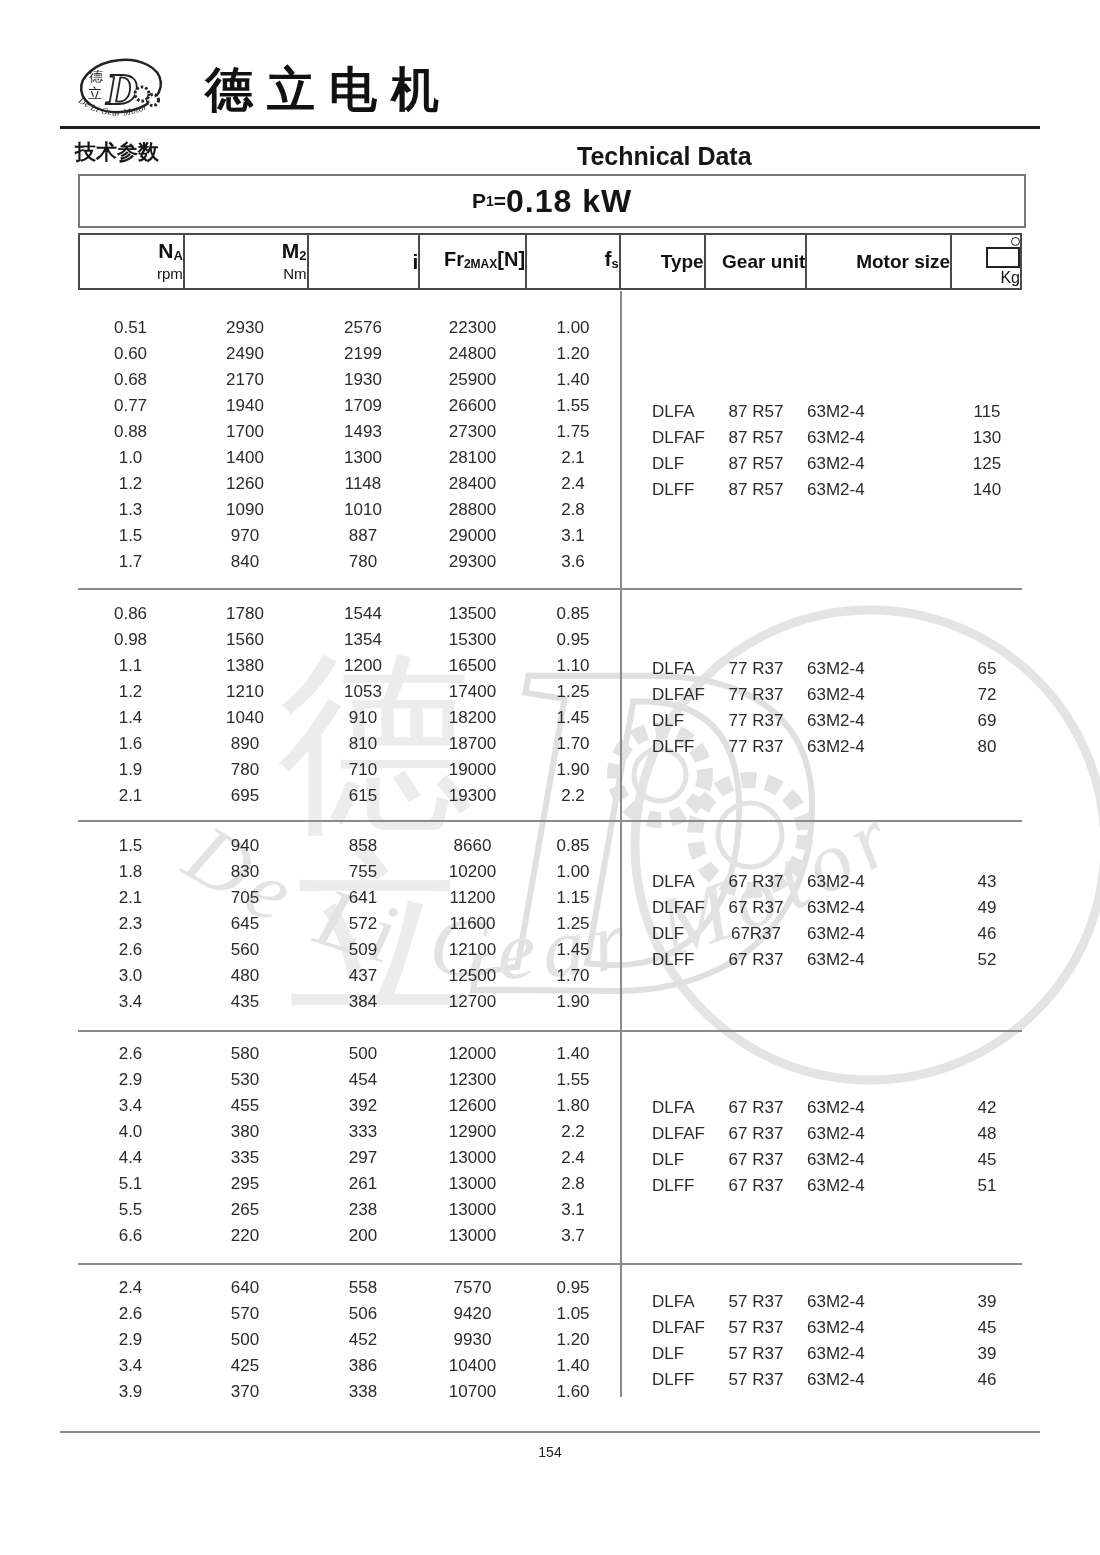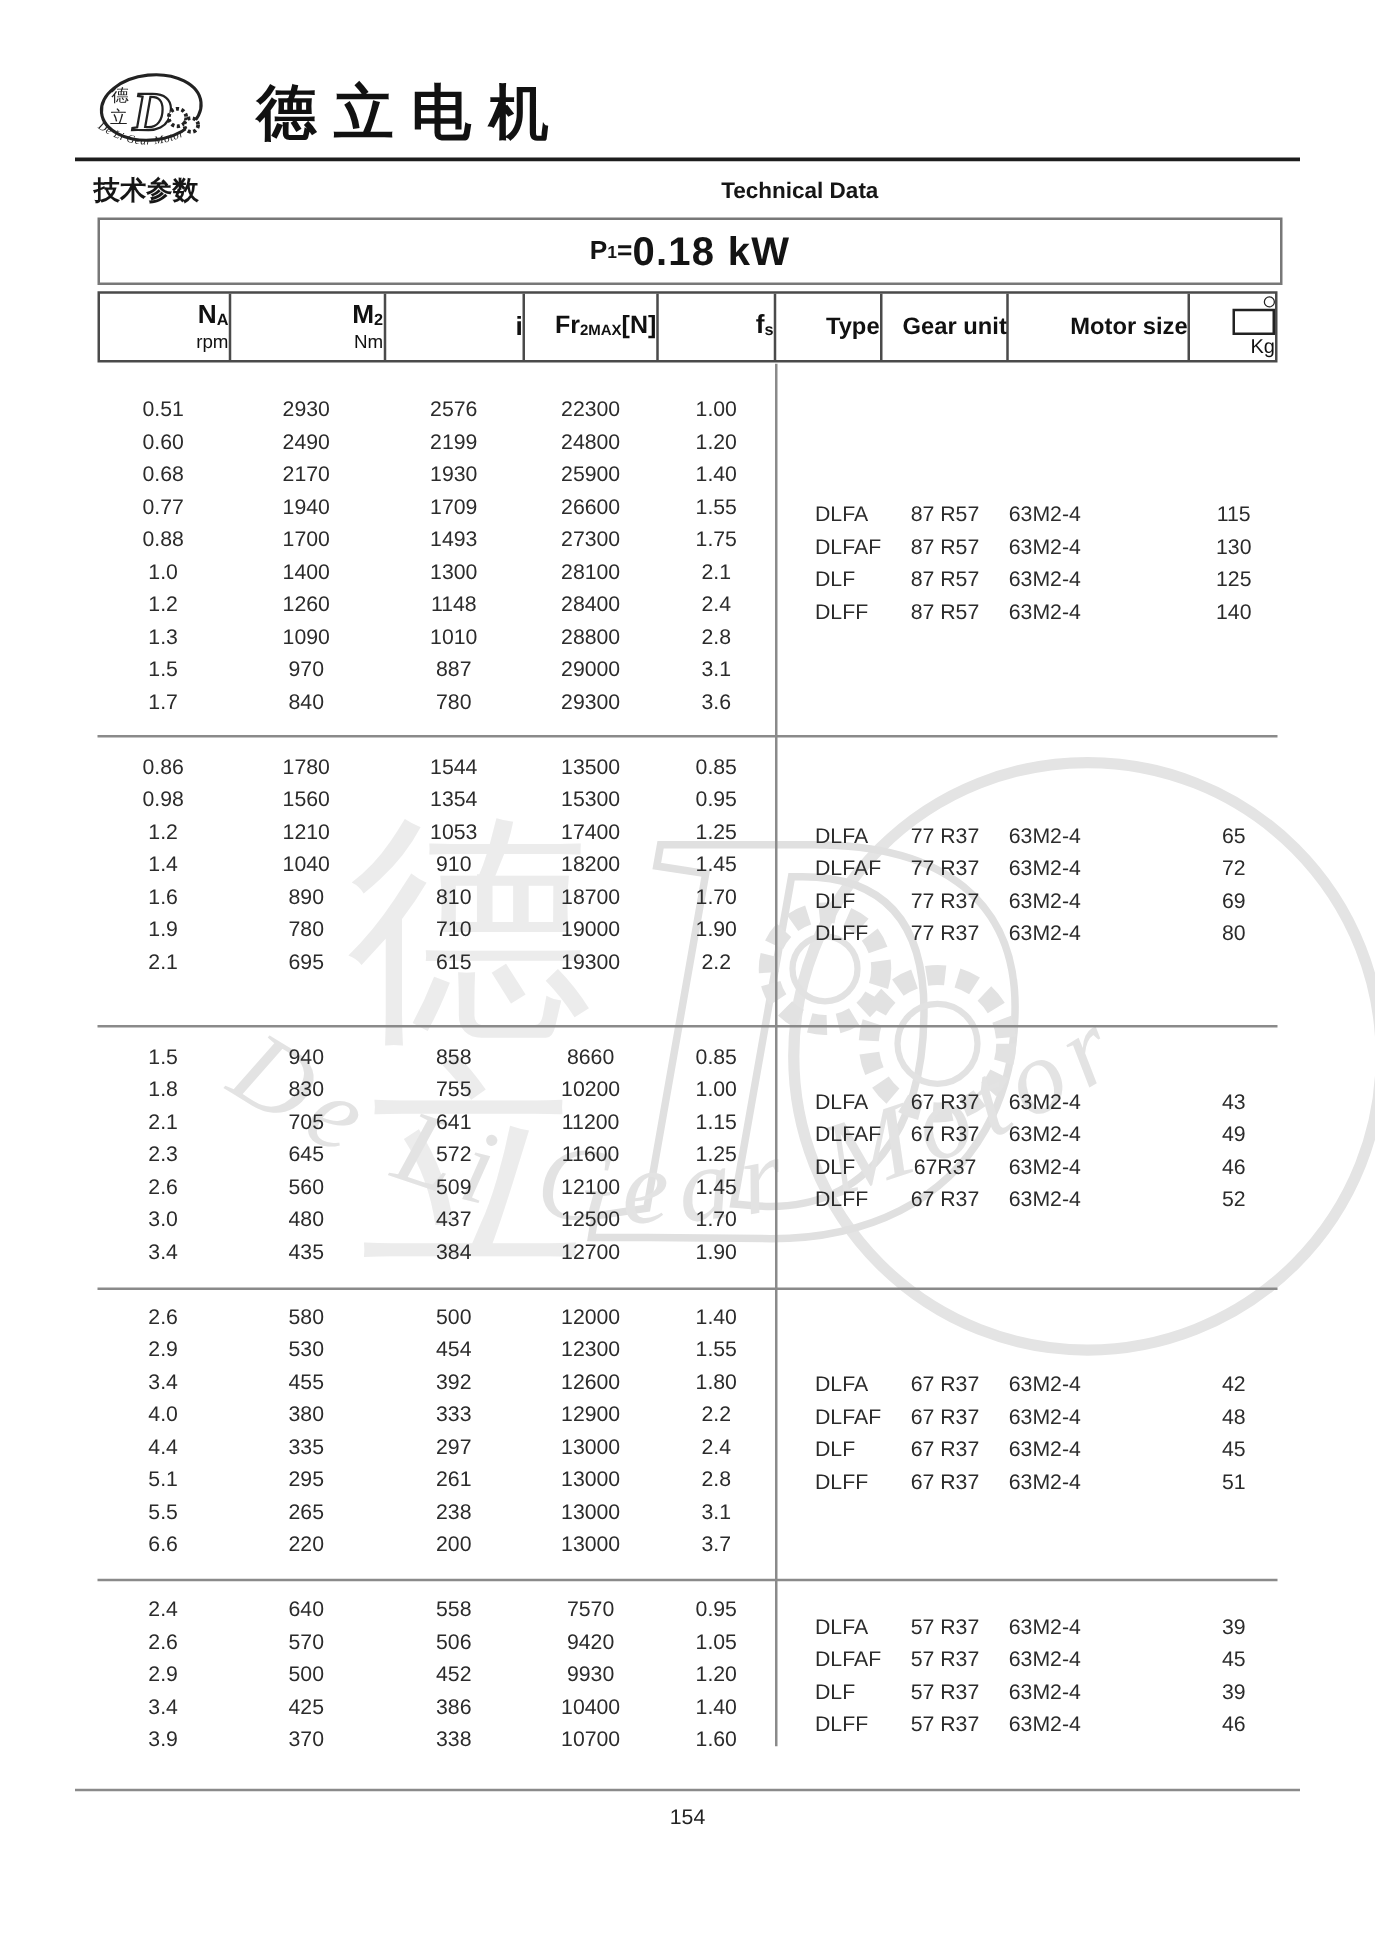--- a/index.html
+++ b/index.html
@@ -4,21 +4,21 @@
 <style>
   html,body{margin:0;padding:0;background:#fff;}
   .page{position:relative;width:1100px;height:1555px;background:#fff;overflow:hidden;
         font-family:"Liberation Sans","DejaVu Sans",sans-serif;color:#2b2b2b;}
   
   .logo-svg{position:absolute;left:72px;top:54px;}
   .brand-cn{position:absolute;left:180px;top:58px;font-size:48px;font-weight:bold;color:#111;
             letter-spacing:14px;font-family:Liberation Sans, sans-serif;margin-left:25px;}
   .top-rule{position:absolute;left:60px;top:126px;width:980px;height:3px;background:#1d1d1d;}
   .section-cn{position:absolute;left:75px;top:138px;font-size:21px;font-weight:bold;color:#161616;}
-  .section-en{position:absolute;left:577px;top:142px;font-size:18px;font-weight:bold;color:#161616;}
+  .section-en{position:absolute;left:577px;top:142px;font-size:25px;font-weight:bold;color:#161616;}
   
   .power-box{position:absolute;left:78px;top:174px;width:944px;height:50px;border:2px solid #787878;
              display:flex;align-items:center;justify-content:center;color:#141414;}
   .power-box .p{font-size:21px;font-weight:bold;}
   .power-box .psub{font-size:14px;font-weight:bold;vertical-align:-3px;}
   .power-box .peq{font-size:21px;font-weight:bold;}
   .power-box .pval{font-size:32px;font-weight:bold;letter-spacing:1px;}
   
   .thead{position:absolute;left:78px;top:233px;width:944px;height:57px;display:flex;
          border:2px solid #4a4a4a;box-sizing:border-box;}
@@ -48,21 +48,21 @@
   .trow{display:flex;height:26px;line-height:26px;font-size:17px;white-space:nowrap;}
   .t0{width:53px;text-align:left;}
   .t1{width:102px;text-align:center;}
   .t2{width:145px;}
   .t3{width:70px;text-align:center;}
   
   .watermark{position:absolute;left:150px;top:540px;z-index:0;}
   .data-layer{position:relative;z-index:2;}
   
   .bottom-rule{position:absolute;left:60px;top:1431px;width:980px;height:2px;background:#8a8a8a;}
-  .page-num{position:absolute;left:0;top:1444px;width:1100px;text-align:center;font-size:17px;color:#222;}
+  .page-num{position:absolute;left:0;top:1444px;width:1100px;text-align:center;font-size:14px;color:#222;}
 </style>
 </head>
 <body>
 
 <div class="page">
 
   <svg class="watermark" width="950" height="560" viewBox="0 0 950 560">
     <circle cx="720" cy="305" r="235" fill="none" stroke="#e4e4e4" stroke-width="9"></circle>
     <text x="225" y="270" text-anchor="middle" font-size="195" fill="#ececec" font-family="DejaVu Serif,serif">德</text>
     <text x="228" y="455" text-anchor="middle" font-size="180" fill="#ececec" font-family="DejaVu Serif,serif">立</text>
@@ -261,20 +261,27 @@
                 <span class="c4">0.85</span>
               </div>
               <div class="drow">
                 <span class="c0">0.98</span>
                 <span class="c1">1560</span>
                 <span class="c2">1354</span>
                 <span class="c3">15300</span>
                 <span class="c4">0.95</span>
               </div>
               <div class="drow">
+                <span class="c0">1.1</span>
+                <span class="c1">1380</span>
+                <span class="c2">1200</span>
+                <span class="c3">16500</span>
+                <span class="c4">1.10</span>
+              </div>
+              <div class="drow">
                 <span class="c0">1.2</span>
                 <span class="c1">1210</span>
                 <span class="c2">1053</span>
                 <span class="c3">17400</span>
                 <span class="c4">1.25</span>
               </div>
               <div class="drow">
                 <span class="c0">1.4</span>
                 <span class="c1">1040</span>
                 <span class="c2">910</span>

